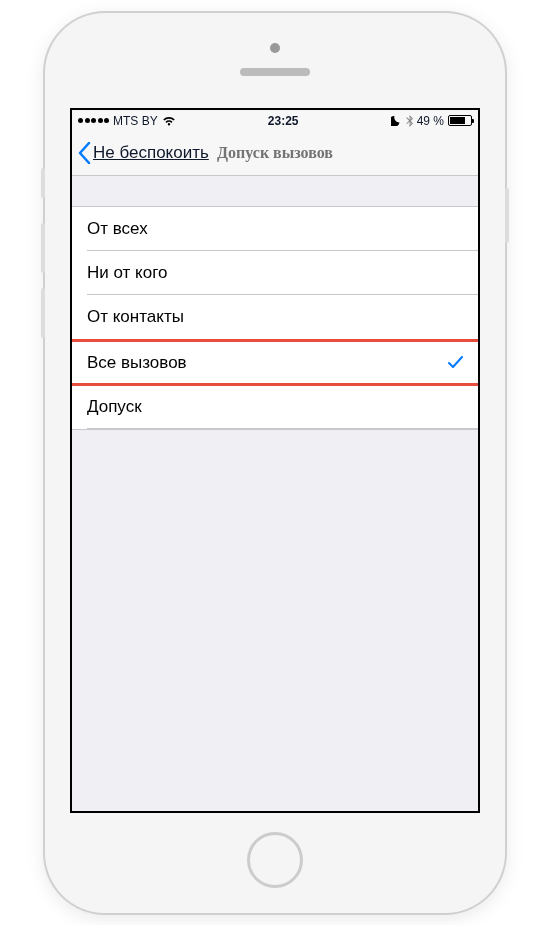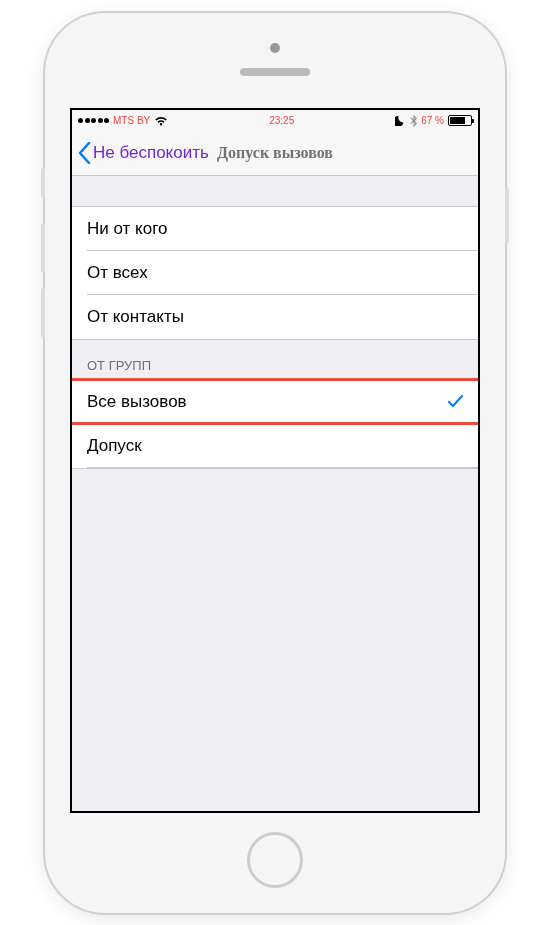--- a/index.html
+++ b/index.html
@@ -73,22 +73,22 @@
       overflow: hidden;
       position: relative;
     }
     .status-bar {
       height: 22px;
       background: #f7f7f8;
       display: flex;
       align-items: center;
       justify-content: space-between;
       padding: 0 6px;
-      font-size: 10px;
-      color: #ef4444;
+      font-size: 12px;
+      color: #0f172a;
     }
     .status-left, .status-right {
       display: flex;
       align-items: center;
       gap: 4px;
     }
     .signal-dots {
       display: flex;
       gap: 1.5px;
     }
@@ -132,23 +132,24 @@
       background: #f7f7f8;
       border-bottom: 1px solid #c8c7cc;
       display: flex;
       align-items: center;
       position: relative;
       padding: 0 6px;
     }
     .back-button {
       display: flex;
       align-items: center;
-      color: #6d28d9;
+      color: #0f172a;
       font-size: 17px;
       gap: 2px;
+      text-decoration: underline;
     }
     .back-chevron svg { display: block; }
     .nav-title {
       position: absolute;
       left: 50%;
       transform: translateX(-50%);
       font-size: 16px;
       font-weight: 600;
       color: #737373;
       font-family: Liberation Serif, serif;
@@ -221,33 +222,33 @@
             <span></span>
             <span></span>
         </span>
         <span>MTS BY</span>
         <span class="wifi-icon">
           <svg width="14" height="10" viewBox="0 0 14 10">
               <path d="M7 9.5a1.2 1.2 0 100-2.4 1.2 1.2 0 000 2.4zM3.5 5.8a5 5 0 017 0l-1.1 1.1a3.4 3.4 0 00-4.8 0L3.5 5.8zM1.2 3.5a8.2 8.2 0 0111.6 0l-1.1 1.1a6.6 6.6 0 00-9.4 0L1.2 3.5z" fill="#000"></path>
             </svg>
         </span>
       </div>
-      <div style="font-weight:400;">23:25</div>
+      <div style="font-weight:700;">23:25</div>
       <div class="status-right">
         <span class="moon-icon">
           <svg width="11" height="11" viewBox="0 0 11 11">
               <path d="M8.5 7.5A5 5 0 013.5 1 5.5 5.5 0 108.5 7.5z" fill="#000"></path>
             </svg>
         </span>
         <span class="bt-icon">
           <svg width="7" height="12" viewBox="0 0 7 12">
               <path d="M3.5 0v4.8L1 2.3.3 3 3 5.7.3 8.4 1 9.1l2.5-2.5V12l3.5-3.5L4.8 6 7 3.5 3.5 0zm1 2.2L5.6 3.5 4.5 4.6V2.2zm0 7.6V7.4l1.1 1.1-1.1 1.3z" fill="#888"></path>
             </svg>
         </span>
-        <span>67 %</span>
+        <span>49 %</span>
         <span class="battery-icon">
           <span class="battery-fill"></span>
         </span>
       </div>
     </div>
 
     <div class="nav-bar">
       <div class="back-button">
         <span class="back-chevron">
           <svg width="13" height="22" viewBox="0 0 13 22">
@@ -257,31 +258,30 @@
         <span>Не беспокоить</span>
       </div>
       <div class="nav-title">Допуск вызовов</div>
     </div>
 
     <div class="content">
       <div class="spacer-top"></div>
 
       <div class="list-group">
         <div class="list-item">
+          <span>От всех</span>
+        </div>
+        <div class="list-item">
           <span>Ни от кого</span>
         </div>
         <div class="list-item">
-          <span>От всех</span>
-        </div>
-        <div class="list-item">
           <span>От контакты</span>
         </div>
       </div>
 
-      <div class="section-header">ОТ ГРУПП</div>
 
       <div class="list-group" style="position:relative;">
         <div class="list-item">
           <span>Все вызовов</span>
           <span class="checkmark">
             <svg width="15" height="13" viewBox="0 0 15 13">
                 <path d="M1 7l4 4L14 1" stroke="#007aff" stroke-width="2" fill="none" stroke-linecap="round" stroke-linejoin="round"></path>
               </svg>
           </span>
         </div>

